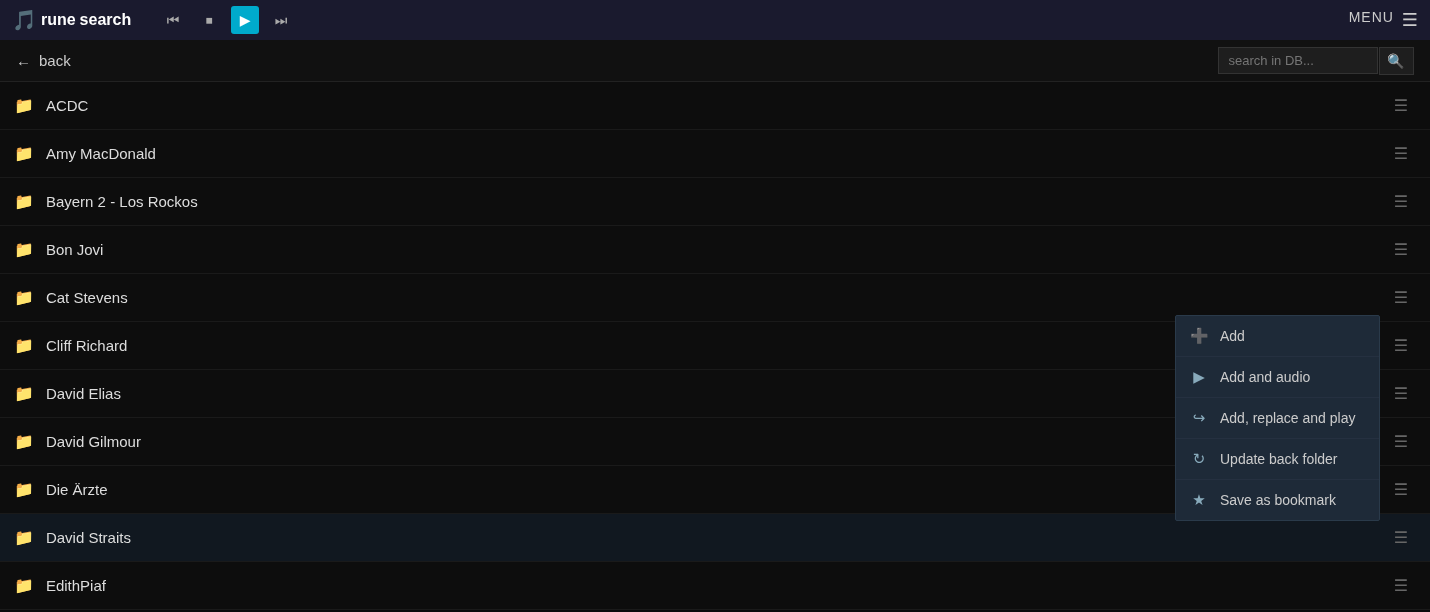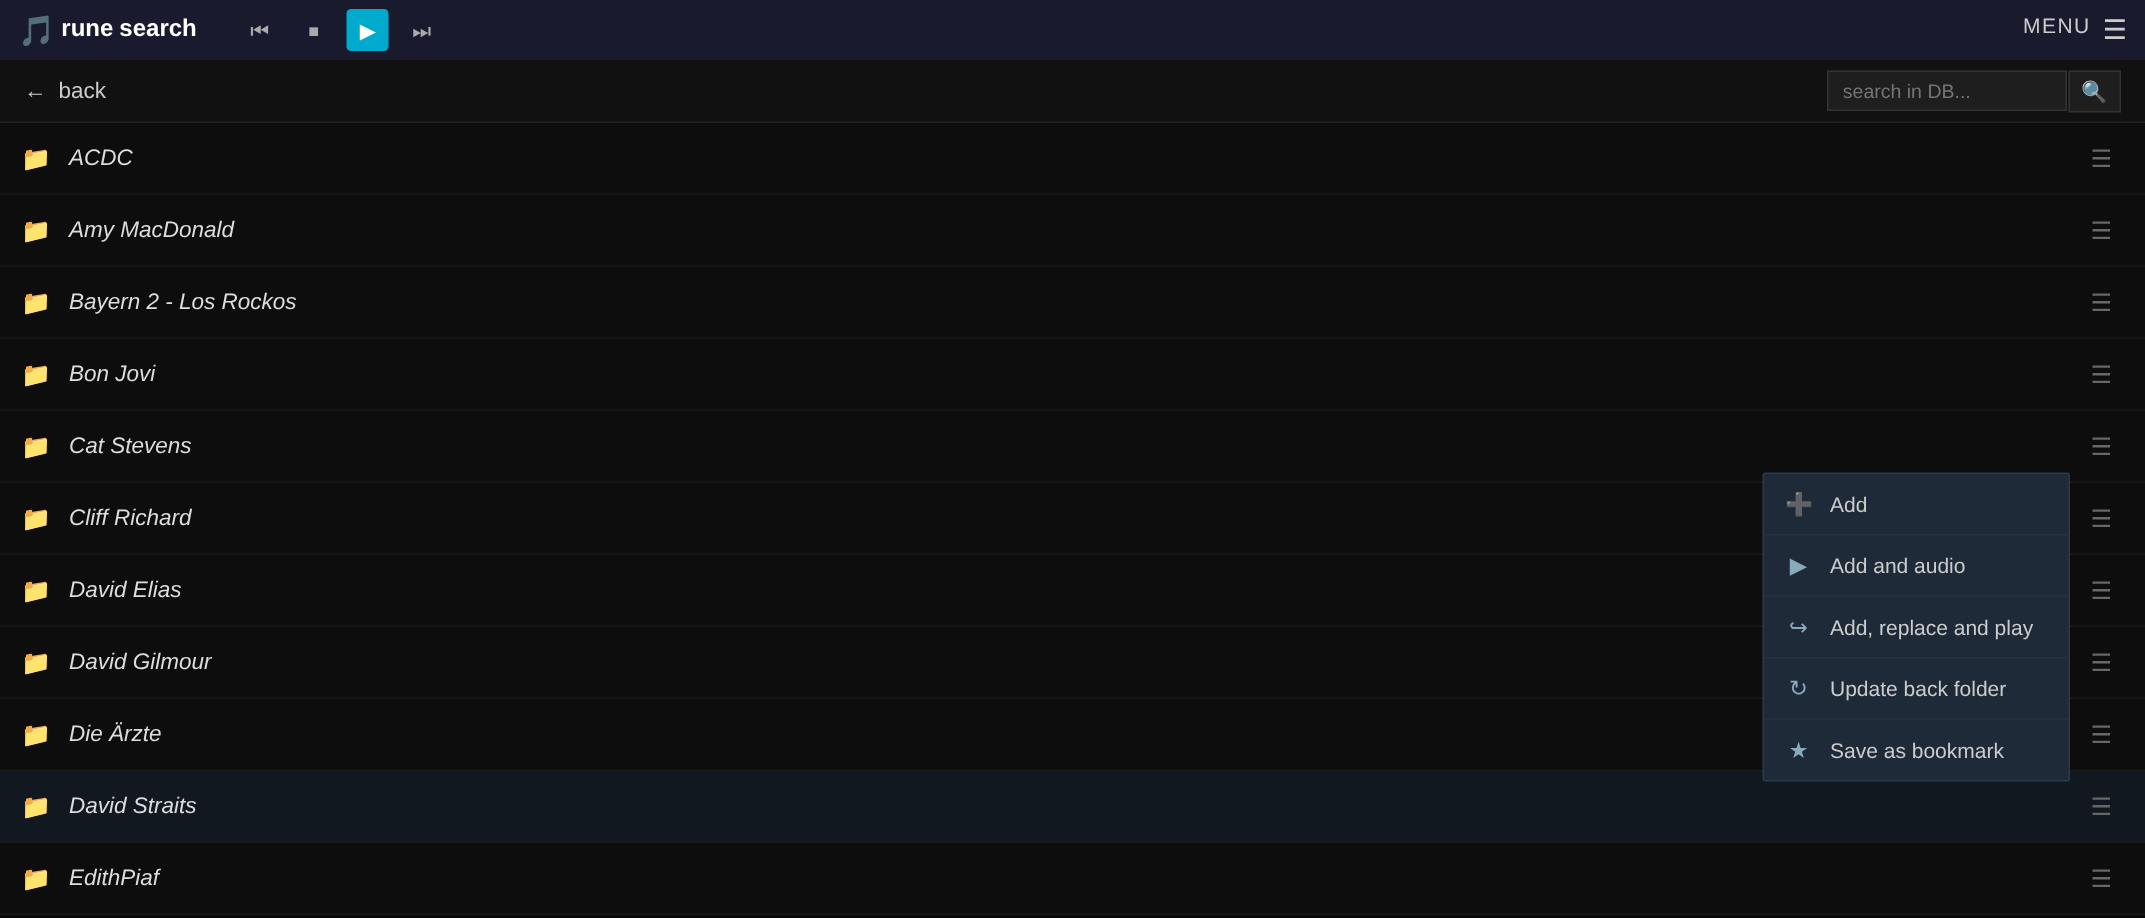--- a/index.html
+++ b/index.html
@@ -144,21 +144,20 @@
       align-items: center;
       gap: 12px;
     }
     .folder-icon {
       color: #555;
       font-size: 16px;
     }
     .item-label {
       color: #ddd;
       font-size: 15px;
-      font-style: italic;
     }
     .menu-dots-btn {
       background: transparent;
       border: none;
       color: #666;
       cursor: pointer;
       font-size: 16px;
       padding: 4px 8px;
     }
 

